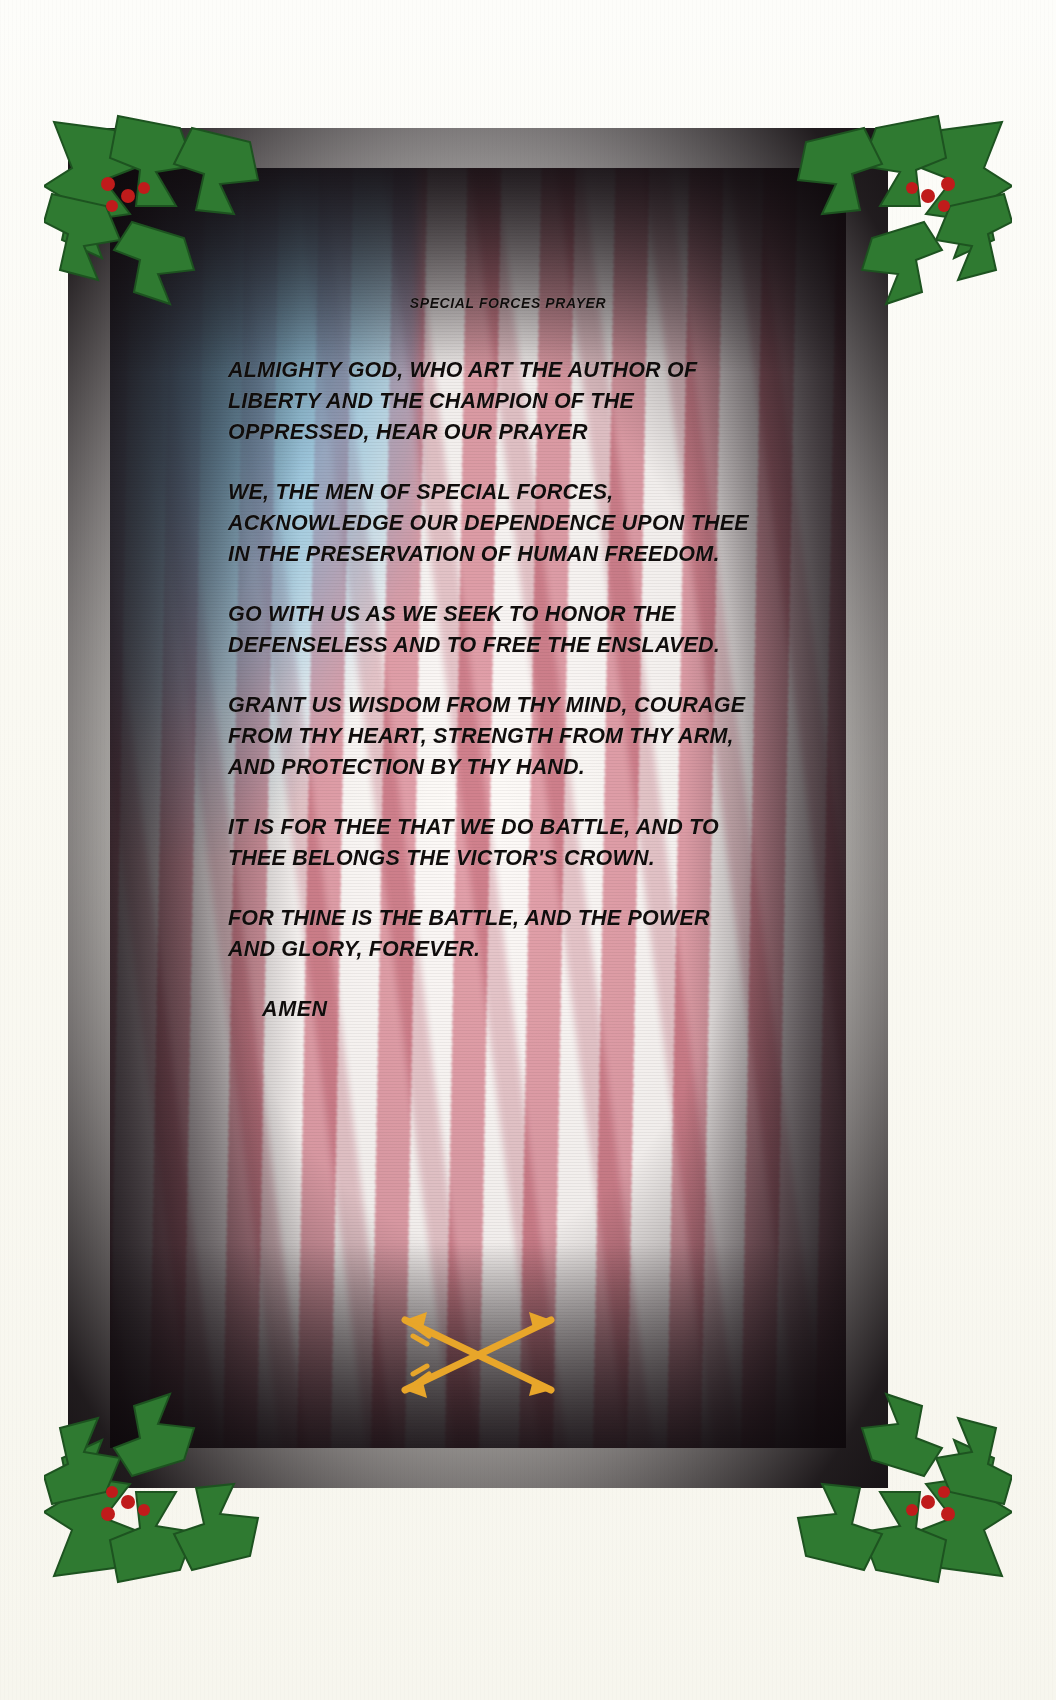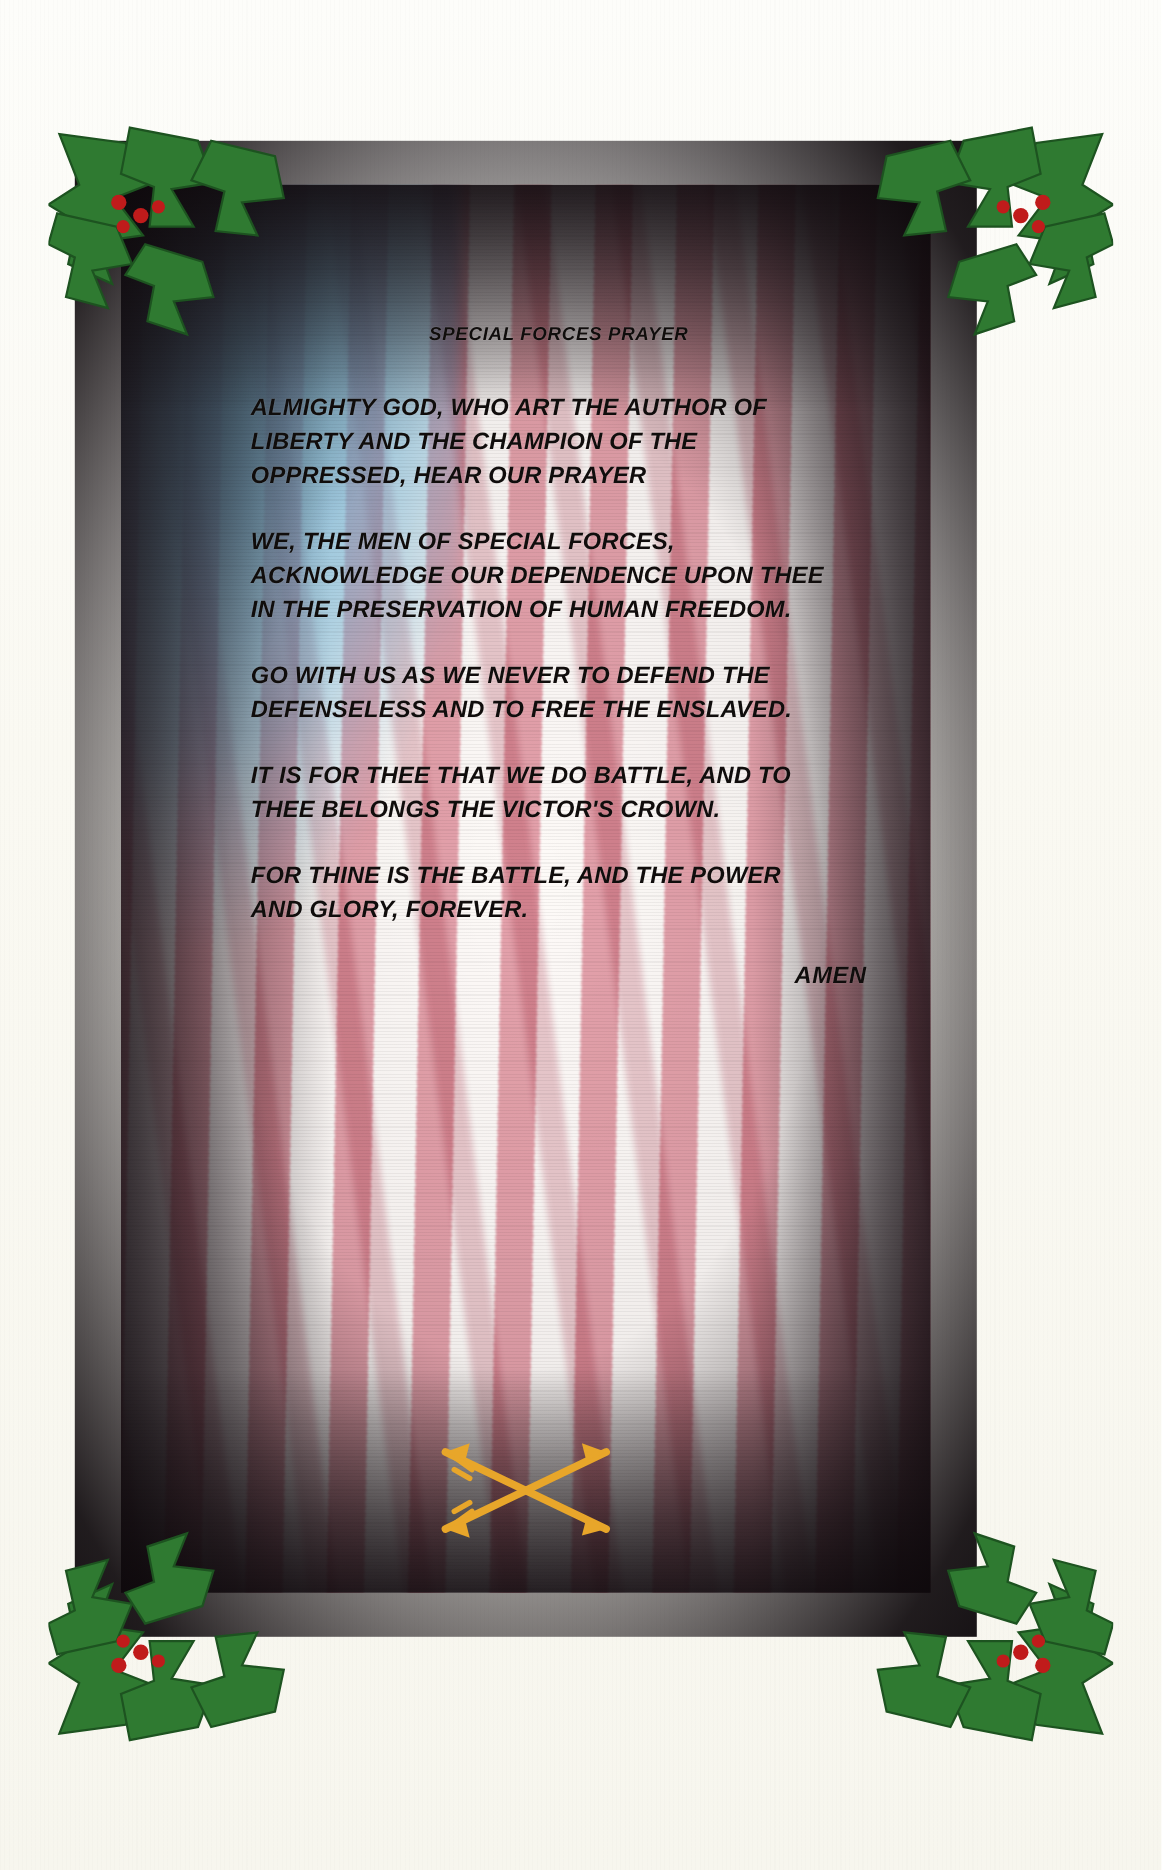--- a/index.html
+++ b/index.html
@@ -141,33 +141,33 @@
     font-style: italic;
     font-weight: bold;
     font-size: 21.5px;
     line-height: 31px;
     letter-spacing: 0.2px;
     text-shadow: 0 0 1px rgba(255,255,255,0.35);
   }
   .prayer-title {
     text-align: center;
     margin: 0 0 36px 0;
-    font-size: 17px;
+    font-size: 14px;
     font-style: italic;
     font-weight: bold;
     letter-spacing: 0.6px;
   }
   .stanza {
     margin: 0 0 29px 0;
     white-space: pre-line;
     font-style: italic;
   }
   .amen {
     margin: 8px 0 0 0;
-    text-align: right;
+    text-align: left;
     padding-left: 34px;
     letter-spacing: 0.6px;
   }
 
   
   .emblem {
     position: absolute;
     left: 50%;
     bottom: 74px;
     transform: translateX(-50%);
@@ -207,22 +207,25 @@
     <div class="card-frame"></div>
 
     <div class="prayer">
       <h1 class="prayer-title">SPECIAL FORCES PRAYER</h1>
       <p class="stanza">ALMIGHTY GOD, WHO ART THE AUTHOR OF
 LIBERTY AND THE CHAMPION OF THE
 OPPRESSED, HEAR OUR PRAYER</p>
       <p class="stanza">WE, THE MEN OF SPECIAL FORCES,
 ACKNOWLEDGE OUR DEPENDENCE UPON THEE
 IN THE PRESERVATION OF HUMAN FREEDOM.</p>
-      <p class="stanza">GO WITH US AS WE NEVER TO DEFEND THE
+      <p class="stanza">GO WITH US AS WE SEEK TO HONOR THE
 DEFENSELESS AND TO FREE THE ENSLAVED.</p>
+      <p class="stanza">GRANT US WISDOM FROM THY MIND, COURAGE
+FROM THY HEART, STRENGTH FROM THY ARM,
+AND PROTECTION BY THY HAND.</p>
       <p class="stanza">IT IS FOR THEE THAT WE DO BATTLE, AND TO
 THEE BELONGS THE VICTOR'S CROWN.</p>
       <p class="stanza">FOR THINE IS THE BATTLE, AND THE POWER
 AND GLORY, FOREVER.</p>
       <p class="amen">AMEN</p>
     </div>
 
     <div class="emblem">
       <svg viewBox="0 0 190 120" width="190" height="120" aria-hidden="true">
         <g stroke="#e8a62a" stroke-width="7" stroke-linecap="round" fill="none">

